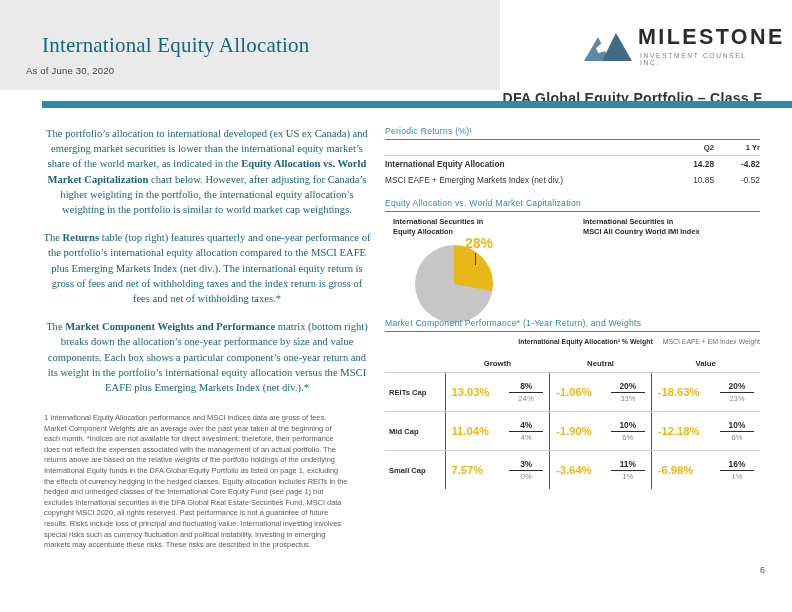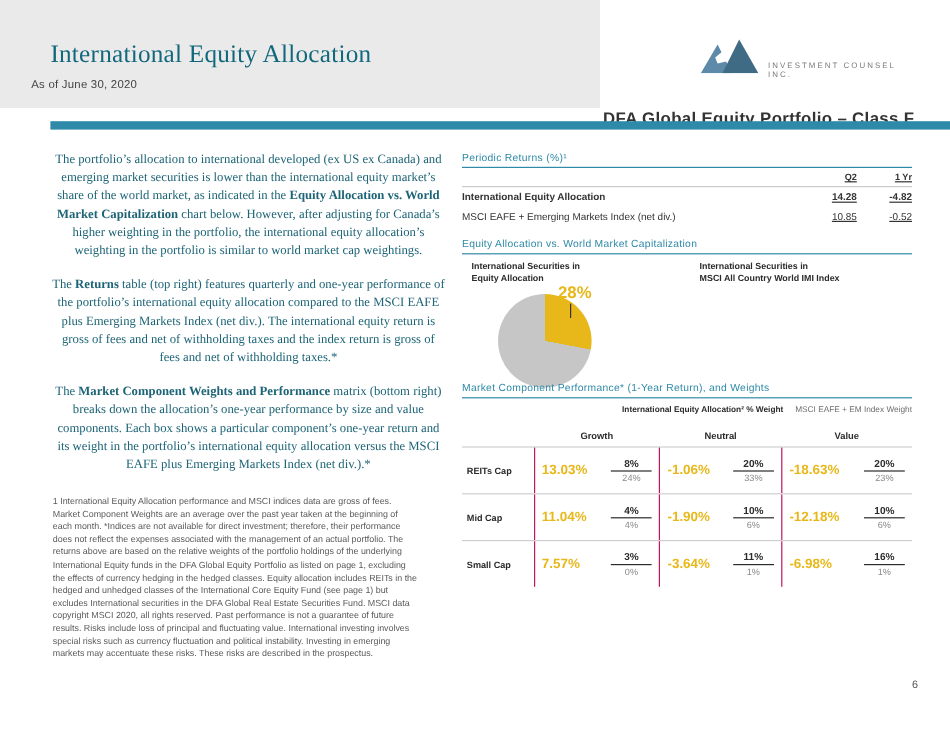--- a/index.html
+++ b/index.html
@@ -40,21 +40,21 @@
   .rcol{position:absolute;left:385px;top:126px;width:375px;}
 
   .sec-title{font-size:8.6px;color:#2e8aa8;font-weight:normal;letter-spacing:.25px;
              padding-bottom:3px;}
   .sec-rule{height:1px;background:#2e8aa8;width:100%;}
 
   
   table.rt{border-collapse:collapse;width:100%;margin-top:0;}
   table.rt th,table.rt td{font-size:8.3px;color:#333;padding:3px 0;}
   table.rt th.lbl{text-align:left;}
-  table.rt th.num,table.rt td.num{text-align:right;width:46px;font-weight:bold;text-decoration:underline;}
+  table.rt th.num,table.rt td.num{text-align:right;width:46px;font-weight:bold;}
   table.rt thead th{font-weight:bold;font-size:7.6px;}
   table.rt tbody tr.first td{font-weight:bold;border-top:1px solid #c9c9c9;}
   table.rt tbody tr.second td{font-weight:normal;}
   table.rt tbody tr.second td.num{font-weight:normal;}
   table.rt td.lbl{text-align:left;}
 
   
   .pie-block{position:absolute;top:0;width:185px;}
   .pie-cap{font-size:7.4px;font-weight:bold;color:#2b2b2b;line-height:10px;}
   .pie-wrap{position:relative;width:185px;height:92px;}
@@ -94,20 +94,21 @@
 
   <div class="title">International Equity Allocation</div>
   <div class="subtitle">As of June 30, 2020</div>
 
   <div class="logo">
     <svg class="logo-mark" viewBox="0 0 48 30">
       <polygon points="0,30 14,6 26,30" fill="#5d8aa8"></polygon>
       <polygon points="18,30 32,2 48,30" fill="#3f6b85"></polygon>
       <polygon points="12,17 18,12 22,20 14,22" fill="#ffffff"></polygon>
     </svg>
+    <div class="logo-word">MILESTONE</div>
     <div class="logo-sub">INVESTMENT COUNSEL INC.</div>
   </div>
 
   <div class="portfolio-label">DFA Global Equity Portfolio – Class F</div>
   <div class="rule-teal"></div>
 
   <div class="lcol">
     <p id="p0"><span>The portfolio’s allocation to international developed (ex US ex Canada) and emerging market securities is lower than the international equity market’s share of the world market, as indicated in the </span><b>Equity Allocation vs. World Market Capitalization</b><span> chart below. However, after adjusting for Canada’s higher weighting in the portfolio, the international equity allocation’s weighting in the portfolio is similar to world market cap weightings.</span></p>
     <p id="p1"><span>The </span><b>Returns</b><span> table (top right) features quarterly and one-year performance of the portfolio’s international equity allocation compared to the MSCI EAFE plus Emerging Markets Index (net div.). The international equity return is gross of fees and net of withholding taxes and the index return is gross of fees and net of withholding taxes.*</span></p>
     <p id="p2"><span>The </span><b>Market Component Weights and Performance</b><span> matrix (bottom right) breaks down the allocation’s one-year performance by size and value components. Each box shows a particular component’s one-year return and its weight in the portfolio’s international equity allocation versus the MSCI EAFE plus Emerging Markets Index (net div.).*</span></p>

